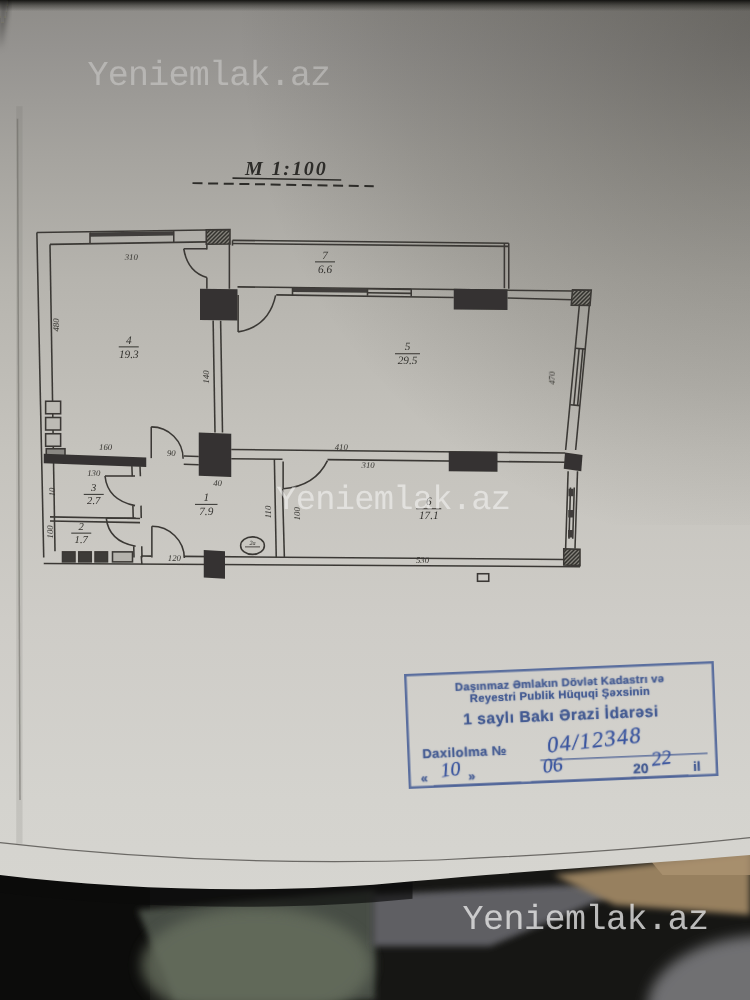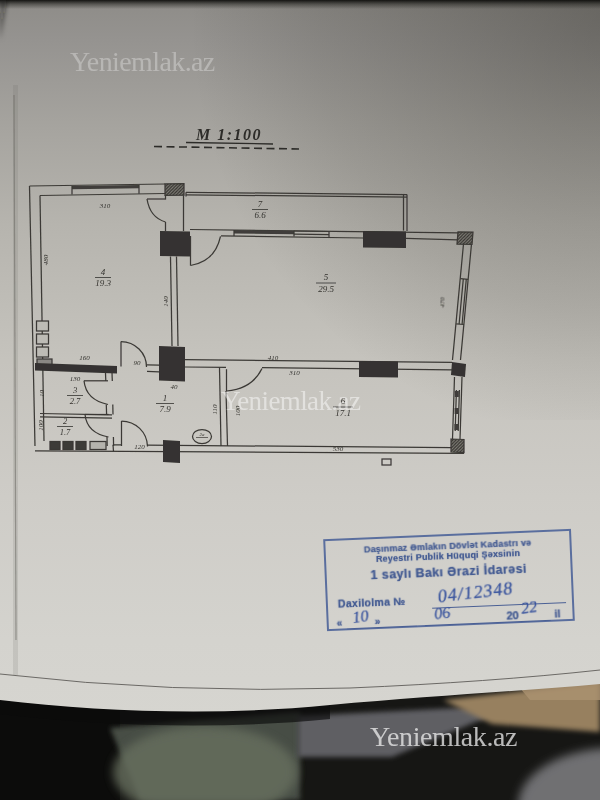--- a/index.html
+++ b/index.html
@@ -1,16 +1,16 @@
 <!DOCTYPE html>
 <html><head><meta charset="utf-8">
 <style>
 html,body{margin:0;padding:0}
 #page{position:relative;width:600px;height:800px;overflow:hidden;background:#161614;font-family:"Liberation Sans",sans-serif}
-.wm{position:absolute;white-space:nowrap;font-family:Liberation Serif, serif}
+.wm{position:absolute;white-space:nowrap;font-family:Liberation Mono, monospace}
 #stamp{position:absolute;left:325px;top:534px;width:248px;height:92px;border:2px solid #5a6e9e;transform:rotate(-2.4deg);color:#445b92;box-sizing:border-box;text-shadow:0 0 1px rgba(90,110,158,0.9);filter:blur(0.45px)}
 #stamp .c{text-align:center;font-weight:bold}
 .hw{position:absolute;font-family:"Liberation Serif",serif;font-style:italic;color:#3a55a0}
 .bl{position:absolute;background:#4a5f94;height:1.2px}
 </style></head>
 <body>
 <div id="page">
 <svg width="600" height="800" viewBox="0 0 600 800" style="position:absolute;left:0;top:0">
 <defs>
 <linearGradient id="paperg" x1="0" y1="0" x2="0" y2="800" gradientUnits="userSpaceOnUse">

